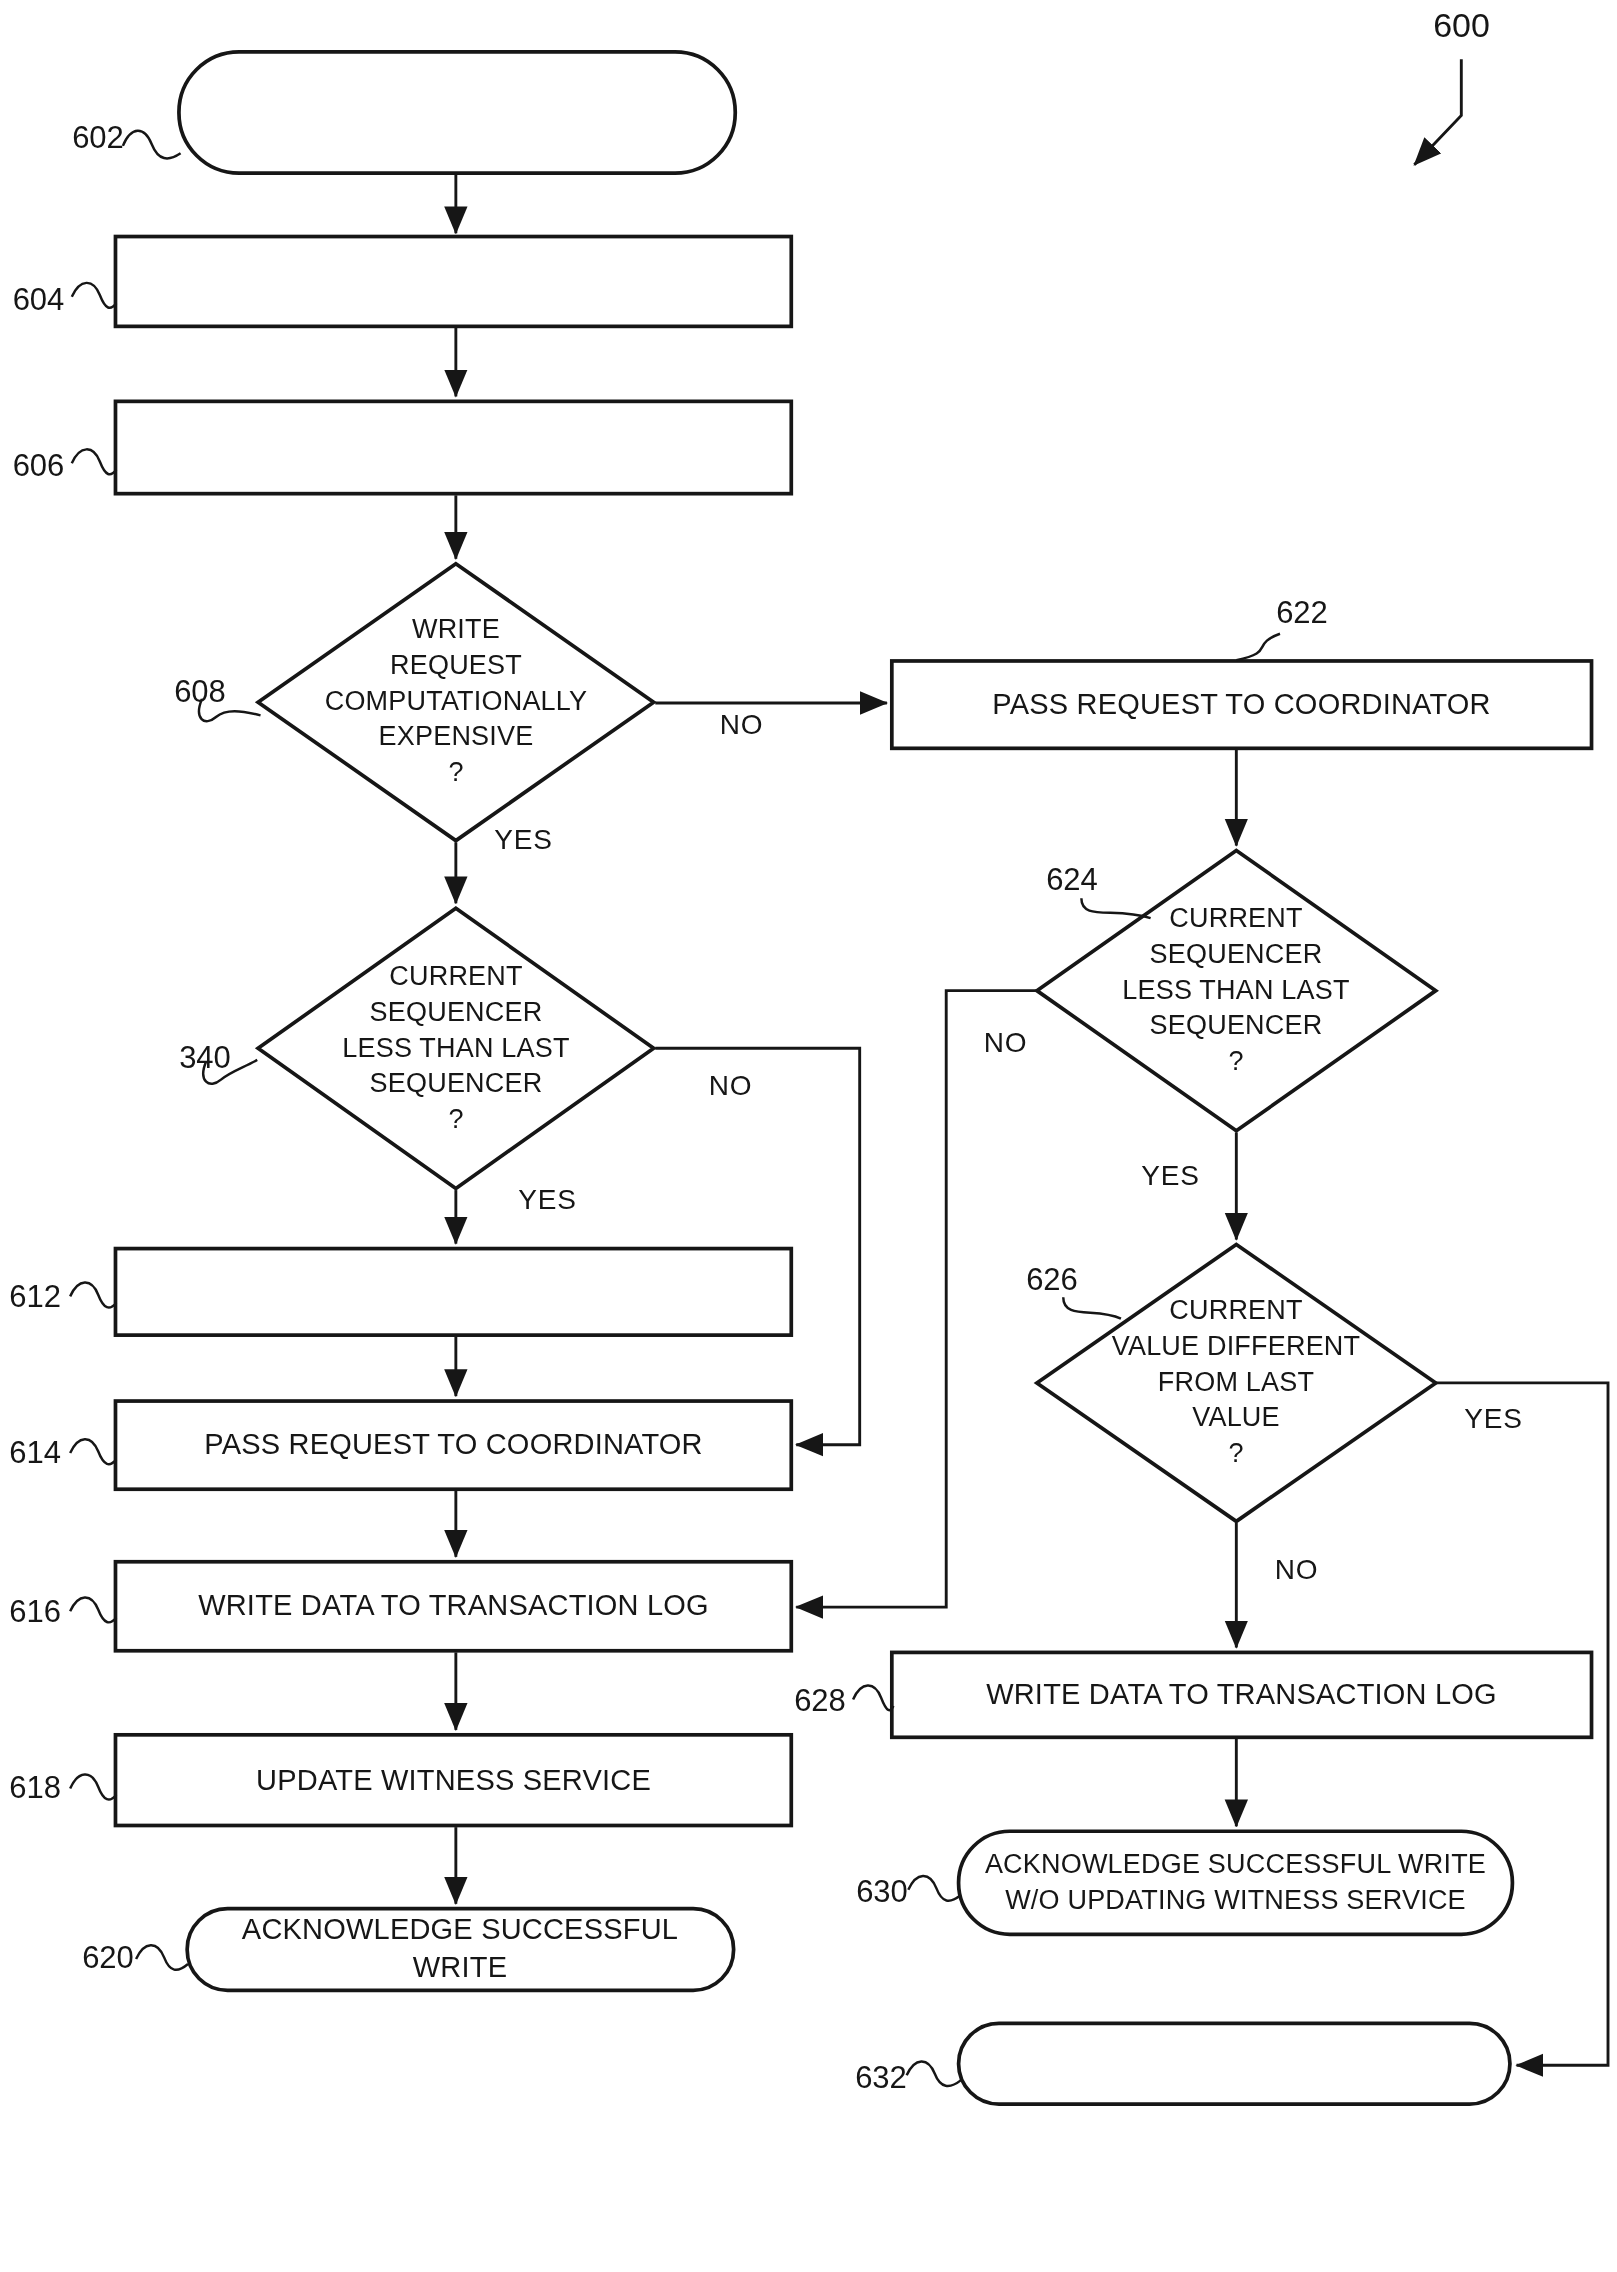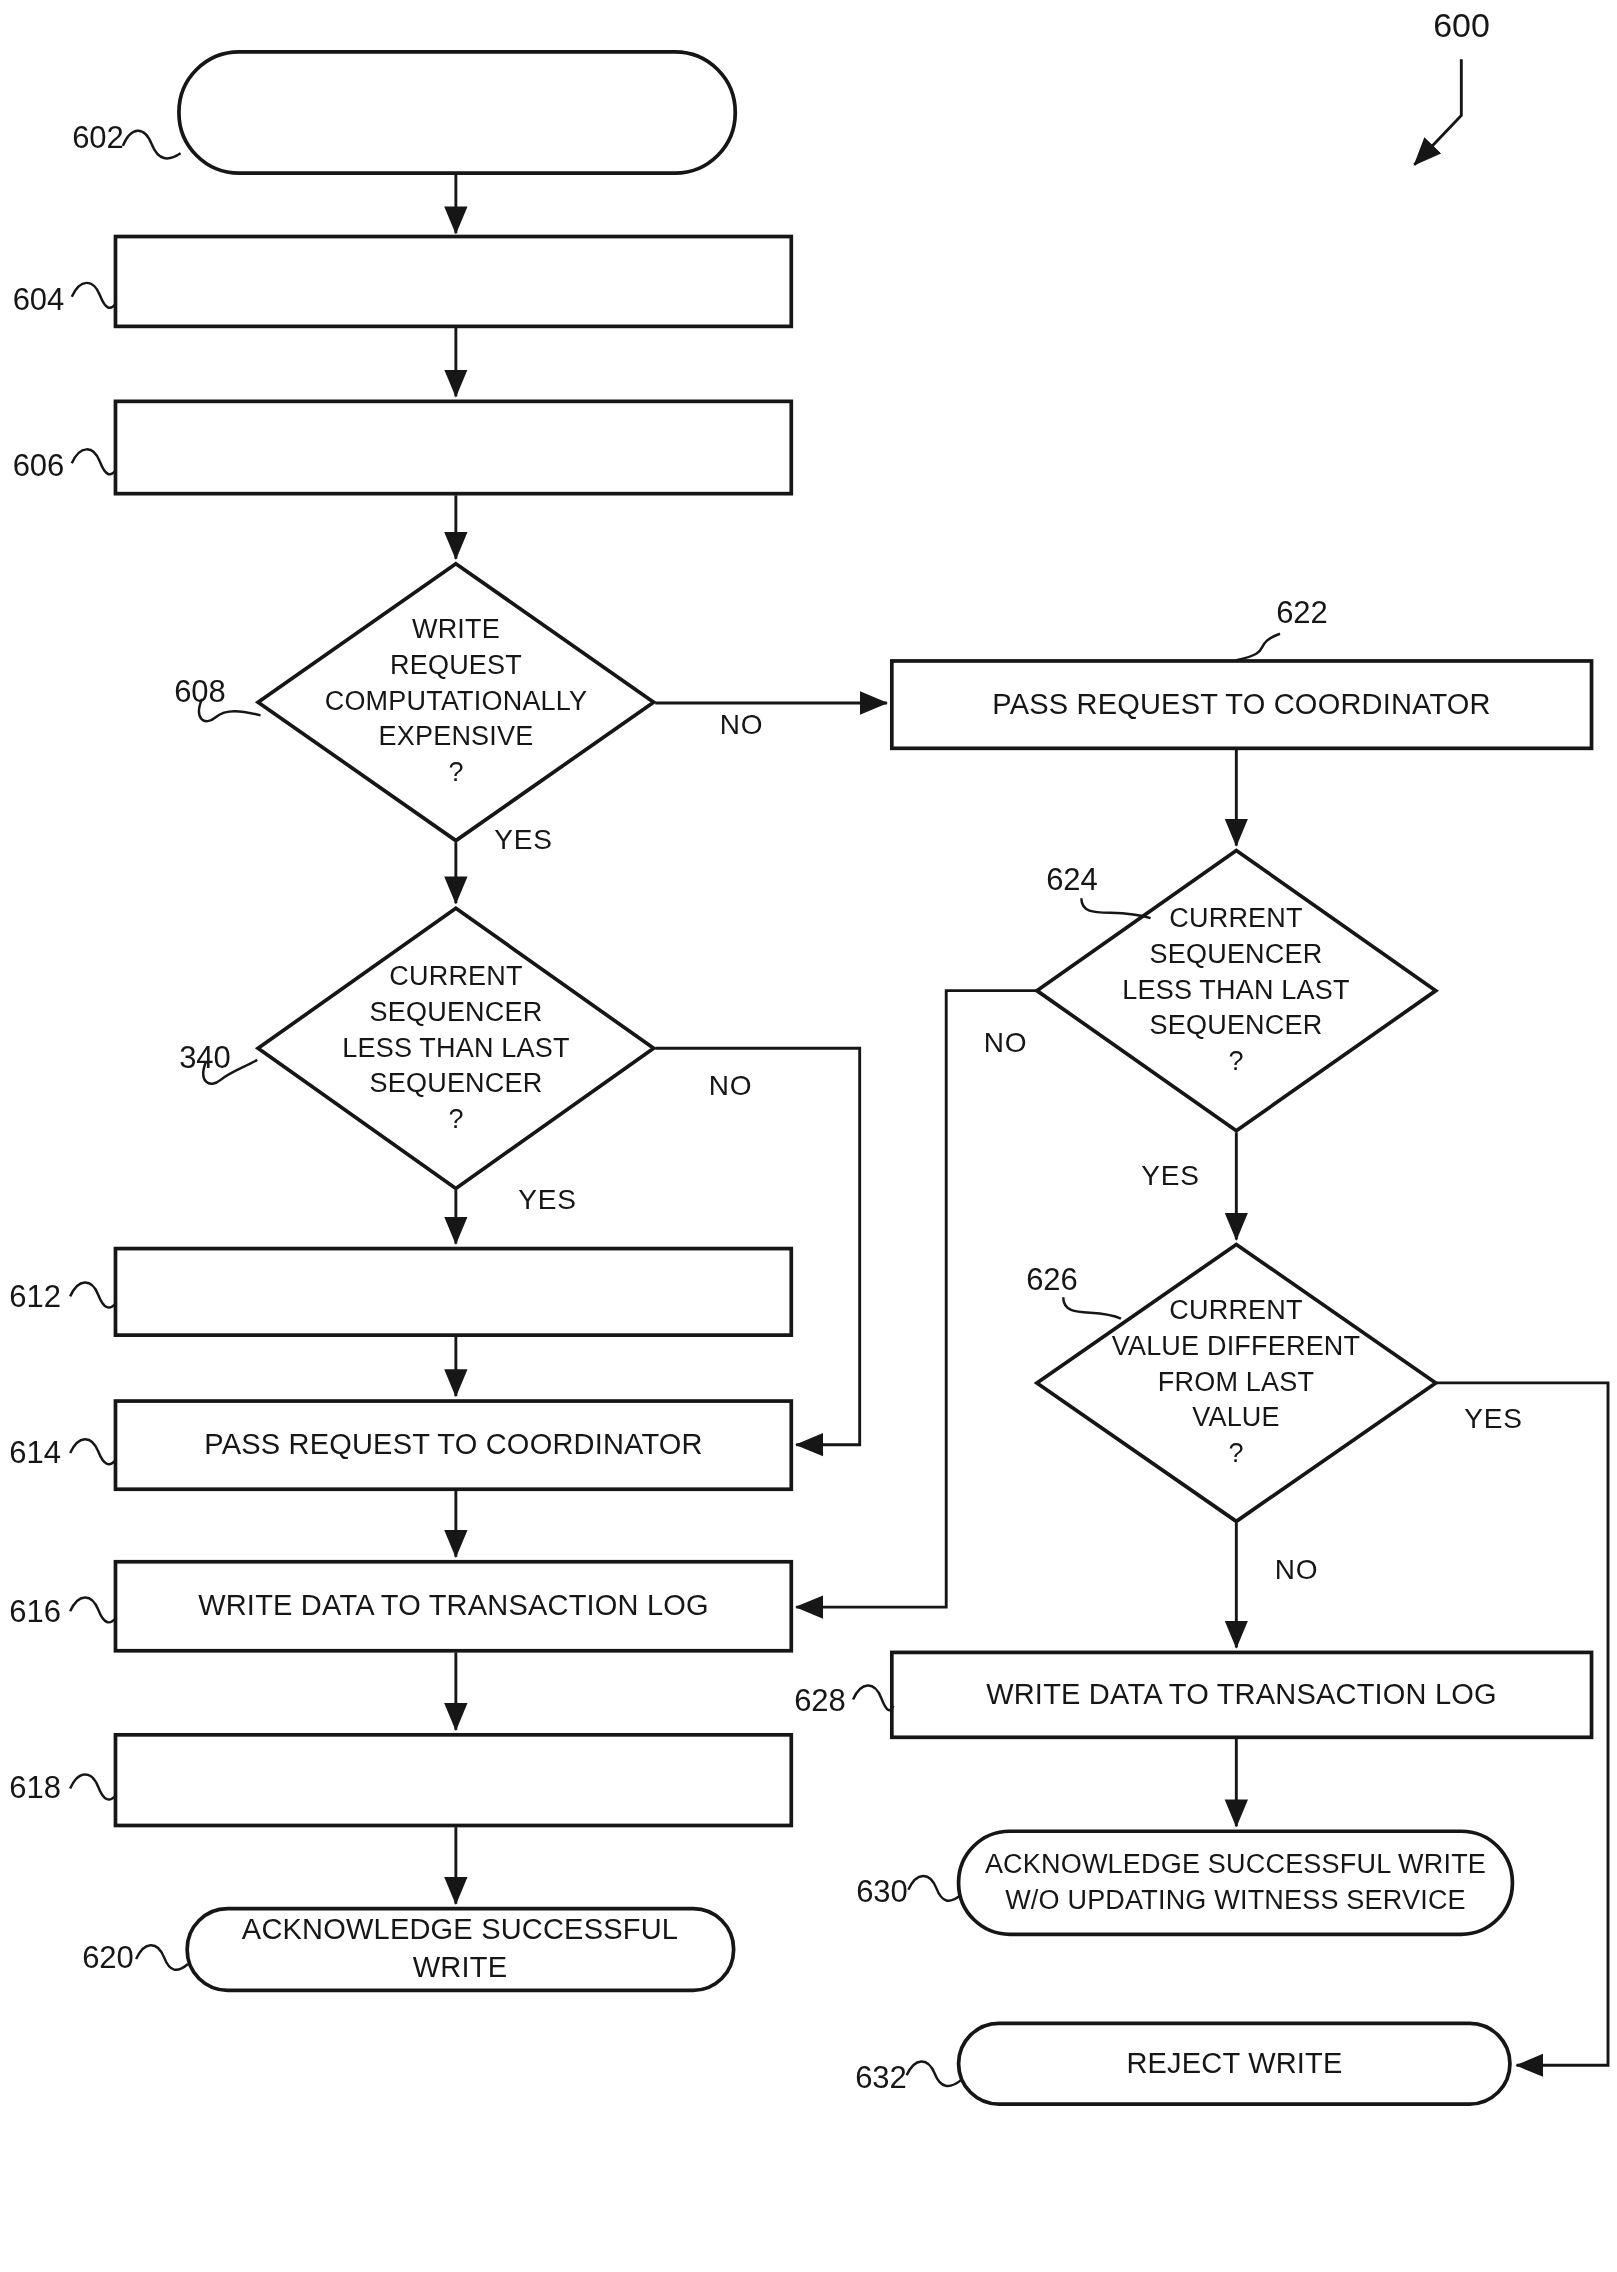--- a/index.html
+++ b/index.html
@@ -94,36 +94,36 @@
 COMPUTATIONALLY
 EXPENSIVE
 ?</div>
   <div class="txt dia" style="left:283px;top:925px;width:346px;height:247px;">CURRENT
 SEQUENCER
 LESS THAN LAST
 SEQUENCER
 ?</div>
   <div class="txt" style="left:124px;top:1401px;width:659px;height:88px;">PASS REQUEST TO COORDINATOR</div>
   <div class="txt" style="left:124px;top:1561px;width:659px;height:89px;">WRITE DATA TO TRANSACTION LOG</div>
+  <div class="txt" style="left:124px;top:1735px;width:659px;height:91px;">UPDATE WITNESS SERVICE</div>
   <div class="txt" style="left:195px;top:1908px;width:530px;height:82px;">ACKNOWLEDGE SUCCESSFUL WRITE</div>
   <div class="txt" style="left:900px;top:661px;width:683px;height:87px;">PASS REQUEST TO COORDINATOR</div>
   <div class="txt dia" style="left:1063px;top:867px;width:346px;height:247px;">CURRENT
 SEQUENCER
 LESS THAN LAST
 SEQUENCER
 ?</div>
   <div class="txt dia" style="left:1063px;top:1259px;width:346px;height:247px;">CURRENT
 VALUE DIFFERENT
 FROM LAST
 VALUE
 ?</div>
   <div class="txt" style="left:900px;top:1652px;width:683px;height:85px;">WRITE DATA TO TRANSACTION LOG</div>
   <div class="txt small" style="left:967px;top:1831px;width:537px;height:103px;">ACKNOWLEDGE SUCCESSFUL WRITE
 W/O UPDATING WITNESS SERVICE</div>
-  <div class="txt" style="left:967px;top:2023px;width:535px;height:81px;">REJECT WRITE</div>
 
   <div class="ref ref600" style="left:1432px;top:5px;width:59px;height:40px;">600</div>
   <div class="ref" style="left:71px;top:120px;width:54px;height:36px;">602</div>
   <div class="ref" style="left:11.5px;top:282px;width:54px;height:36px;">604</div>
   <div class="ref" style="left:11.5px;top:448px;width:54px;height:36px;">606</div>
   <div class="ref" style="left:173px;top:674px;width:54px;height:36px;">608</div>
   <div class="ref" style="left:178px;top:1040px;width:54px;height:36px;">340</div>
   <div class="ref" style="left:8.2px;top:1279px;width:54px;height:36px;">612</div>
   <div class="ref" style="left:8.2px;top:1435px;width:54px;height:36px;">614</div>
   <div class="ref" style="left:8.2px;top:1594px;width:54px;height:36px;">616</div>

